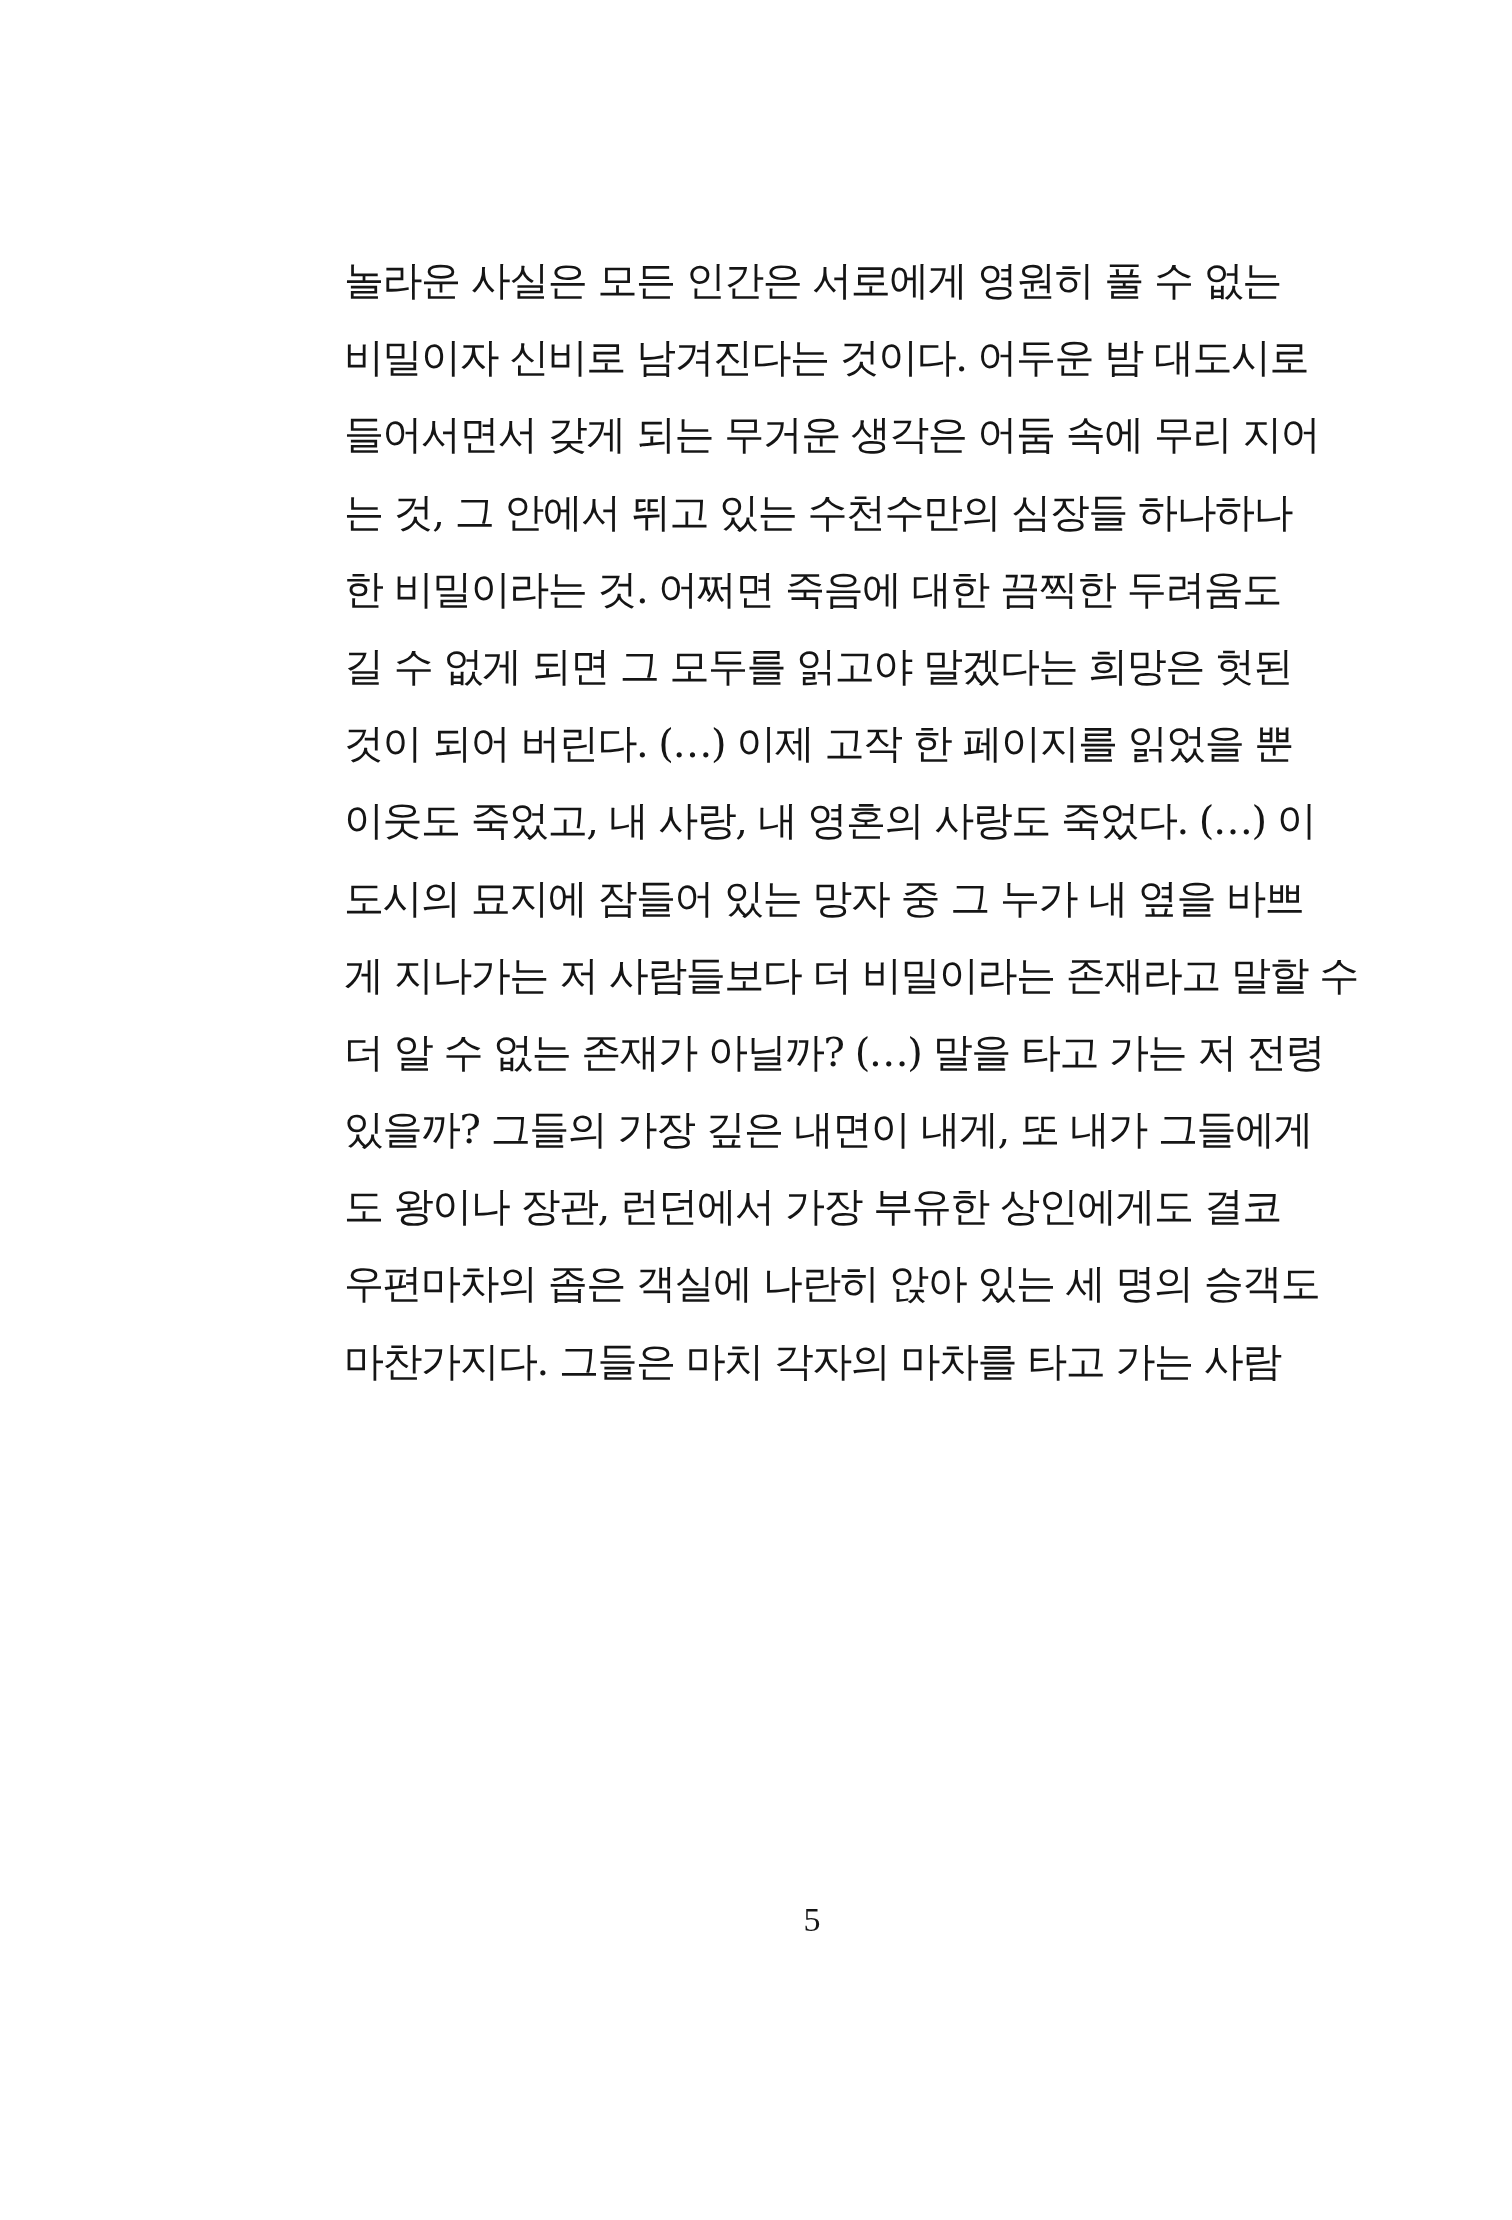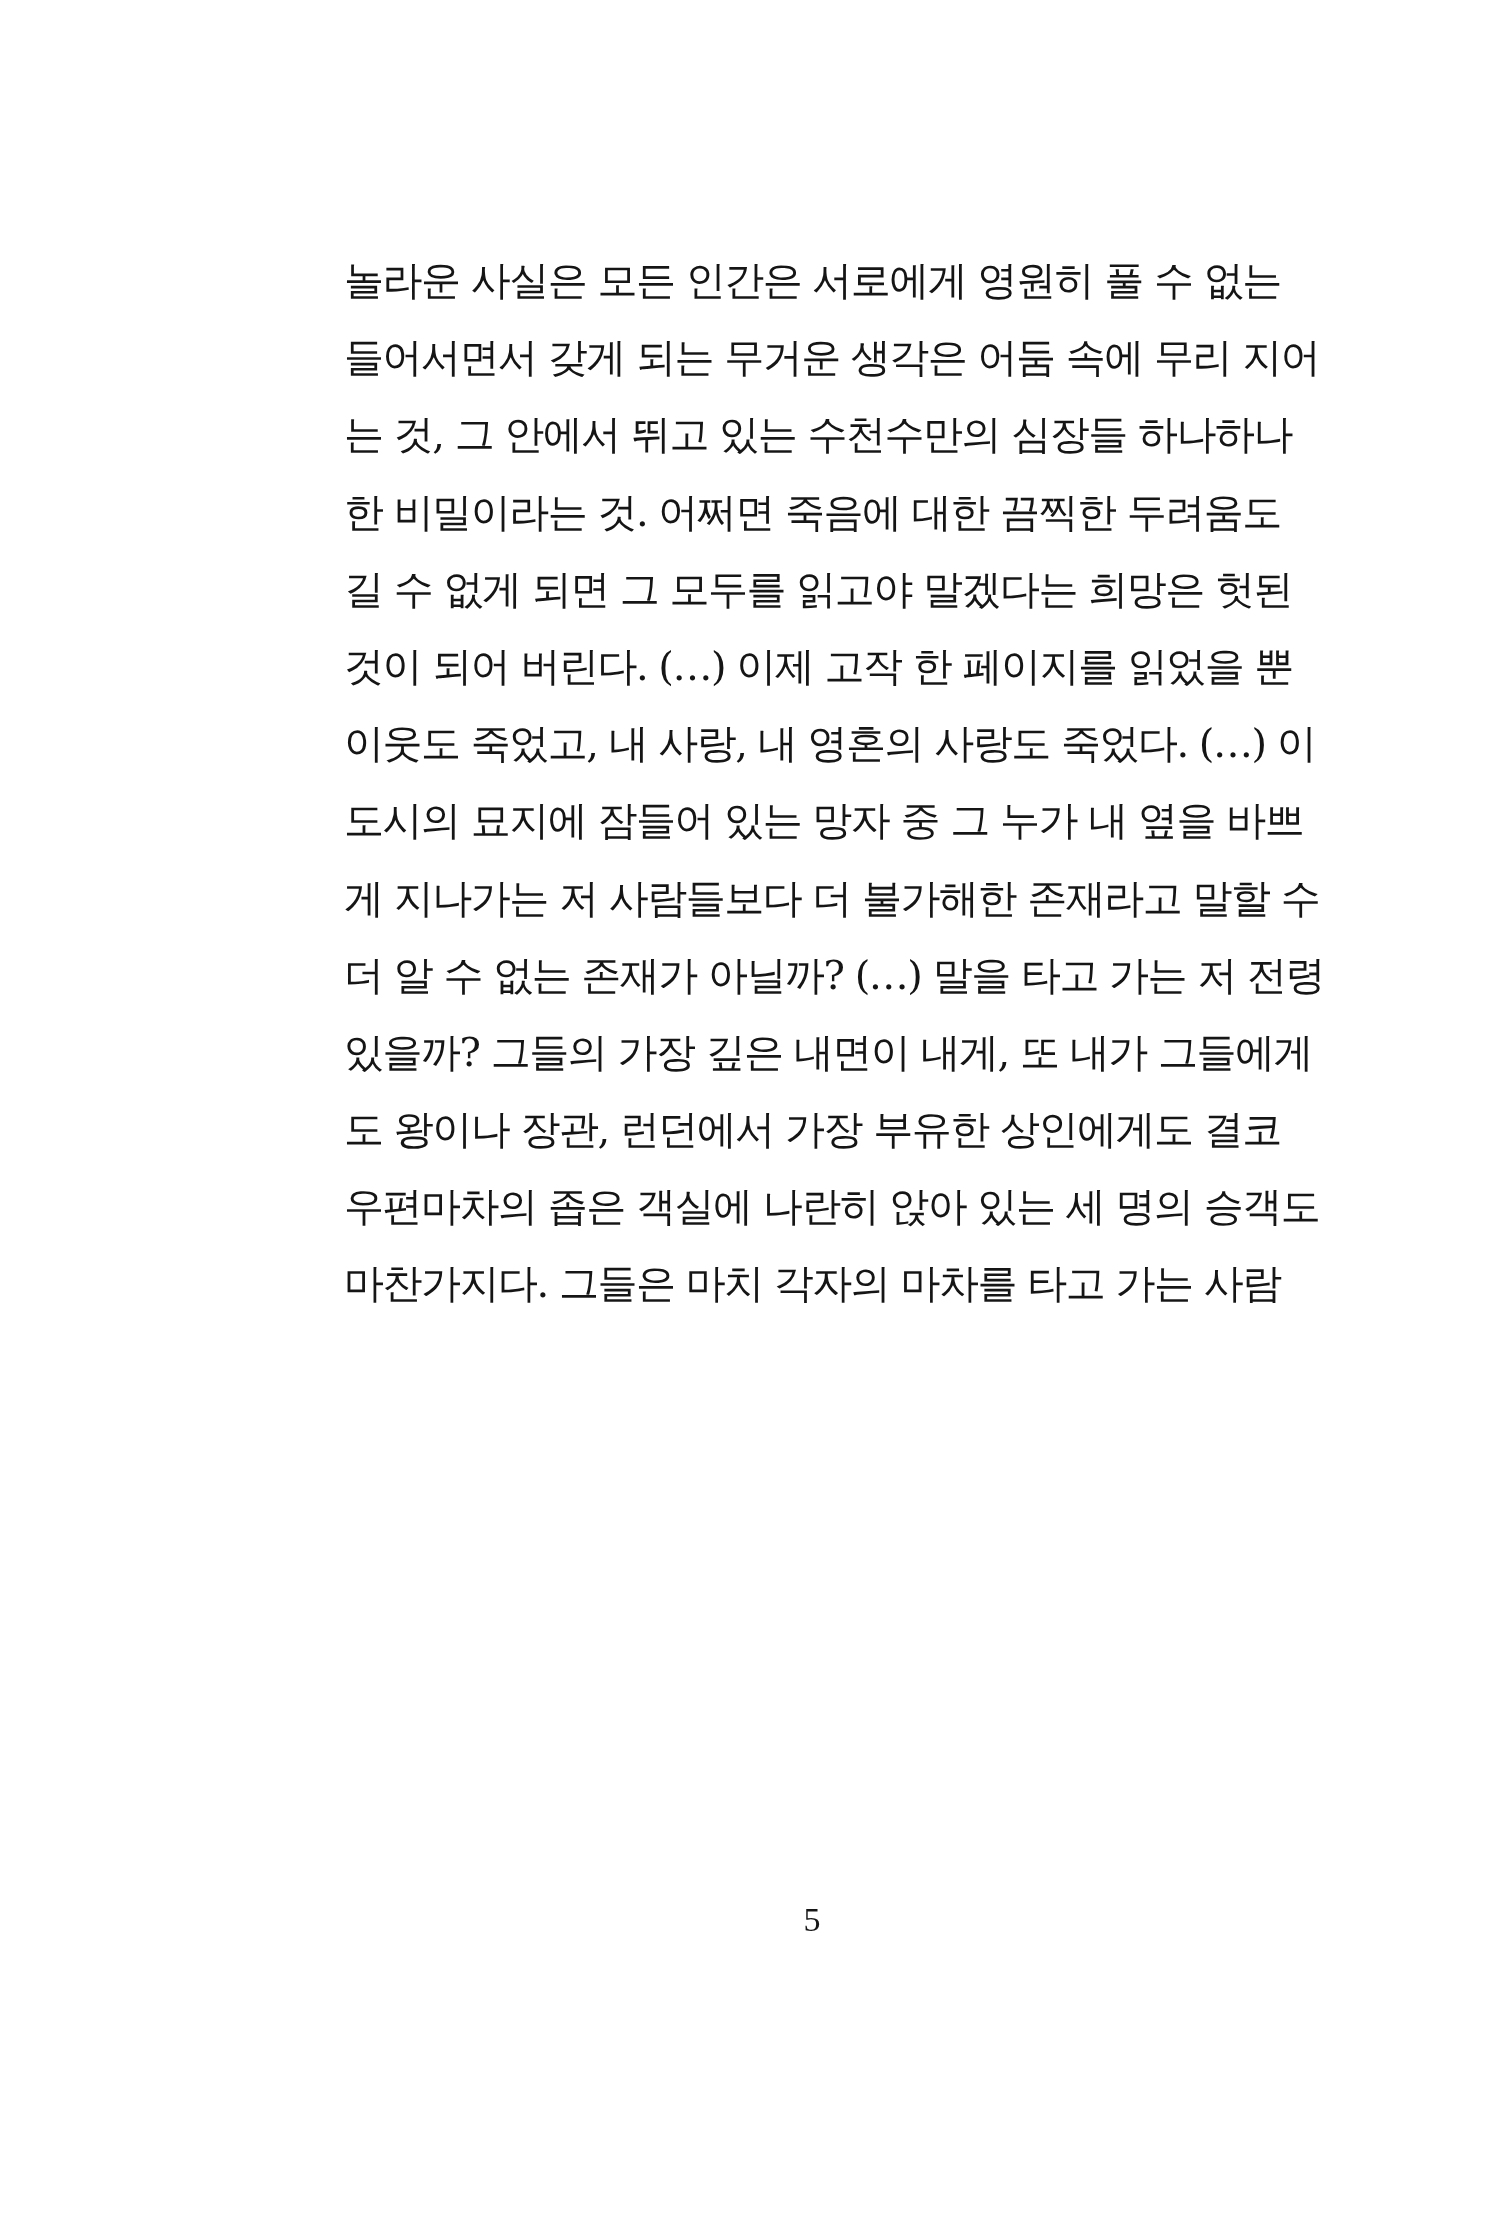--- a/index.html
+++ b/index.html
@@ -52,28 +52,29 @@
       line-height: 40px;
       color: #151515;
     }
   </style>
 </head>
 <body>
 
 <div class="page">
   <div class="text-block">
     <span class="line">놀라운 사실은 모든 인간은 서로에게 영원히 풀 수 없는</span>
+    <span class="line">비밀이자 신비로 남겨진다는 것이다. 어두운 밤 대도시로</span>
     <span class="line">들어서면서 갖게 되는 무거운 생각은 어둠 속에 무리 지어</span>
     <span class="line">는 것, 그 안에서 뛰고 있는 수천수만의 심장들 하나하나</span>
     <span class="line">한 비밀이라는 것. 어쩌면 죽음에 대한 끔찍한 두려움도</span>
     <span class="line">길 수 없게 되면 그 모두를 읽고야 말겠다는 희망은 헛된</span>
     <span class="line">것이 되어 버린다. (…) 이제 고작 한 페이지를 읽었을 뿐</span>
     <span class="line">이웃도 죽었고, 내 사랑, 내 영혼의 사랑도 죽었다. (…) 이</span>
     <span class="line">도시의 묘지에 잠들어 있는 망자 중 그 누가 내 옆을 바쁘</span>
-    <span class="line">게 지나가는 저 사람들보다 더 불가해한 존재라고 말할 수</span>
+    <span class="line">게 지나가는 저 사람들보다 더 비밀이라는 존재라고 말할 수</span>
     <span class="line">더 알 수 없는 존재가 아닐까? (…) 말을 타고 가는 저 전령</span>
     <span class="line">있을까? 그들의 가장 깊은 내면이 내게, 또 내가 그들에게</span>
     <span class="line">도 왕이나 장관, 런던에서 가장 부유한 상인에게도 결코</span>
     <span class="line">우편마차의 좁은 객실에 나란히 앉아 있는 세 명의 승객도</span>
     <span class="line">마찬가지다. 그들은 마치 각자의 마차를 타고 가는 사람</span>
   </div>
   <div class="page-number">5</div>
 </div>
 
 </body></html>

